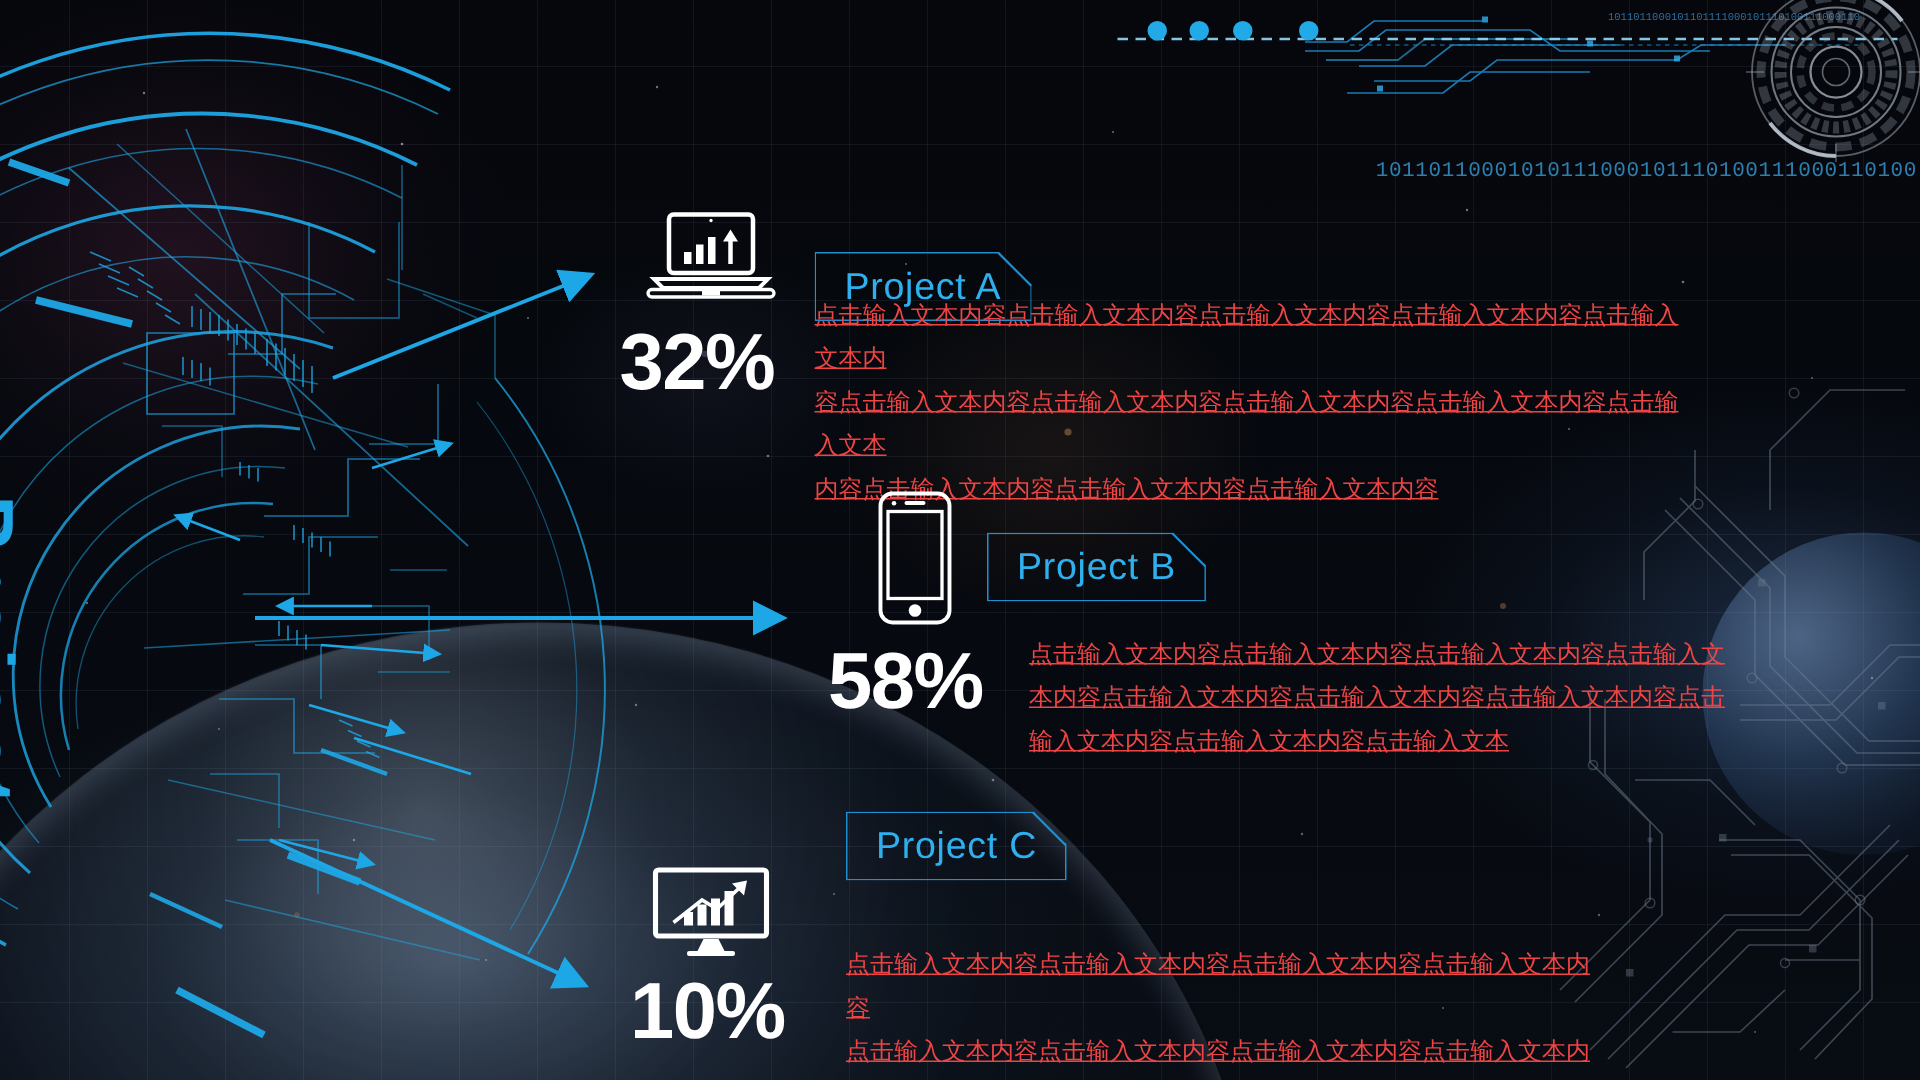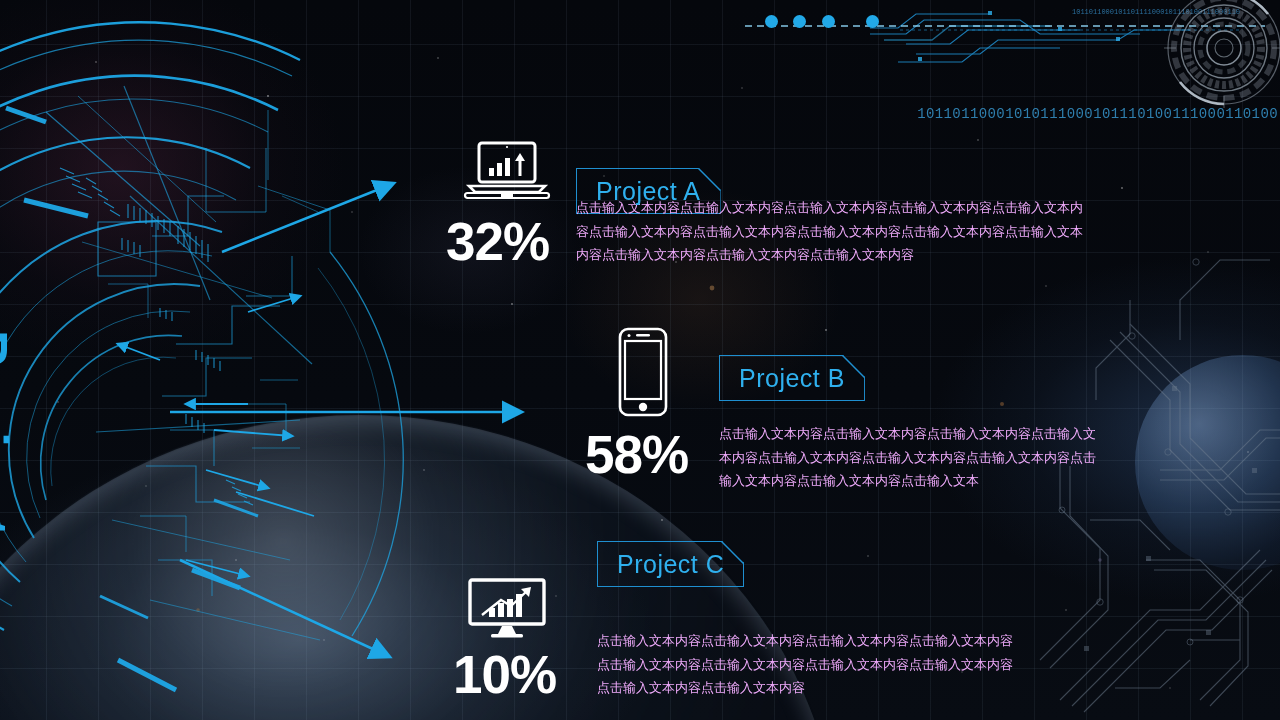--- a/index.html
+++ b/index.html
@@ -4,21 +4,21 @@
 <style>
   * { margin:0; padding:0; box-sizing:border-box; }
   html, body { width:1280px; height:720px; overflow:hidden; background:#04070c; }
   body {
     font-family:"Liberation Sans", sans-serif;
     position:relative;
     color:#ffffff;
   }
 
   
-  #stage { position:absolute; inset:0; width:1280px; height:720px; overflow:hidden; background:#05080d;padding-left:33px; }
+  #stage { position:absolute; inset:0; width:1280px; height:720px; overflow:hidden; background:#05080d; }
 
   .bg-space {
     position:absolute; inset:0;
     background:
       radial-gradient(ellipse 520px 300px at 300px 640px, rgba(120,145,175,.42) 0%, rgba(60,80,105,.20) 38%, rgba(0,0,0,0) 68%),
       radial-gradient(ellipse 360px 240px at 1190px 430px, rgba(58,92,140,.40) 0%, rgba(30,50,80,.18) 45%, rgba(0,0,0,0) 72%),
       radial-gradient(ellipse 300px 260px at 120px 170px, rgba(96,40,70,.30) 0%, rgba(40,18,35,.12) 50%, rgba(0,0,0,0) 75%),
       radial-gradient(ellipse 200px 160px at 700px 300px, rgba(90,60,40,.22) 0%, rgba(0,0,0,0) 70%),
       radial-gradient(ellipse 160px 120px at 470px 250px, rgba(70,70,100,.16) 0%, rgba(0,0,0,0) 70%),
       linear-gradient(180deg,#05070c 0%,#06090f 55%,#080c13 100%);
@@ -122,24 +122,25 @@
     pointer-events:none;
   }
   .tag .tag-cut {
     position:absolute; right:0; top:0; width:23px; height:23px;
     pointer-events:none;
   }
   .tag span { position:relative; z-index:2; }
 
   .body-text {
     position:absolute;
-    font-size:13px;
+    font-size:16px;
     line-height:1.82;
-    color:#f0abfc;
+    color:#ef4444;
     white-space:pre-line;
+    text-decoration:underline;
   }
 </style>
 </head>
 <body>
 
 <div id="stage">
 
   <div class="bg-space"></div>
   <div class="earth"></div>
   <div class="earth-rim"></div>
@@ -417,21 +418,21 @@
     <svg class="proj-icon" style="left:584px;top:326px;width:52px;height:92px;" viewBox="0 0 52 92">
       <rect x="3" y="3" width="46" height="86" rx="8" fill="none" stroke="#ffffff" stroke-width="2.6"></rect>
       <rect x="8" y="15" width="36" height="58" fill="none" stroke="#ffffff" stroke-width="2.2"></rect>
       <rect x="19" y="8" width="14" height="2.6" rx="1.3" fill="#ffffff"></rect>
       <circle cx="12" cy="9.5" r="1.5" fill="#ffffff"></circle>
       <circle cx="26" cy="81" r="4.2" fill="#ffffff"></circle>
     </svg>
 
     <div class="proj-pct" style="left:552px;top:428px;text-align:center;">58%</div>
 
-    <div class="tag" style="left:686px;top:355px;">
+    <div class="tag" style="left:658px;top:355px;">
       <div class="tag-frame"></div>
       <svg class="tag-cut" viewBox="0 0 23 23">
         <path d="M 0.5 0.5 L 22.5 22.5" stroke="#1f8fd0" stroke-width="1.5" fill="none"></path>
       </svg>
       <span>Project B</span>
     </div>
 
     <div class="body-text" style="left:686px;top:422px;width:520px;">点击输入文本内容点击输入文本内容点击输入文本内容点击输入文
 本内容点击输入文本内容点击输入文本内容点击输入文本内容点击
 输入文本内容点击输入文本内容点击输入文本</div>

